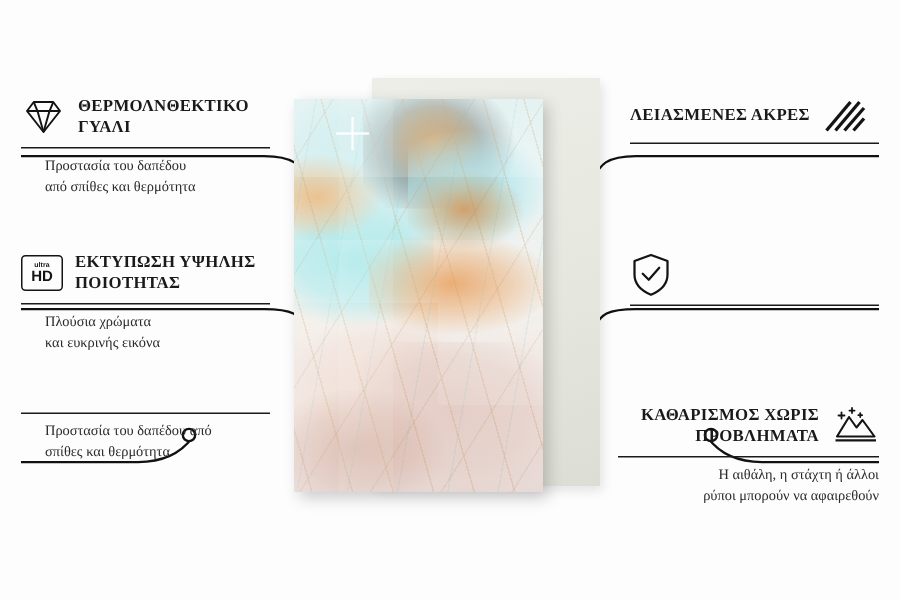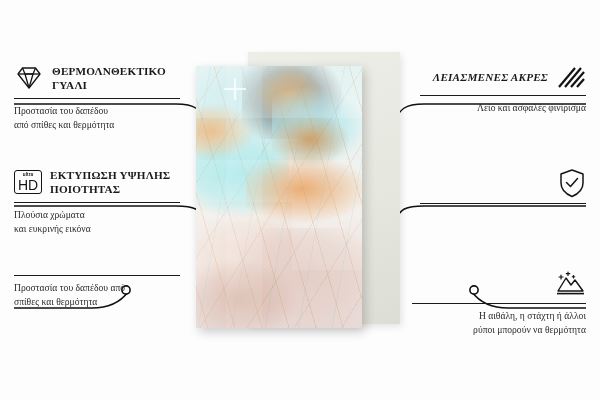--- a/index.html
+++ b/index.html
@@ -74,41 +74,41 @@
       linear-gradient(to right,rgba(255,255,255,0) 44%,#ffffff 49%,#fff 51%,rgba(255,255,255,0) 56%);
     filter:blur(.4px);
   }
 
   
   #connectors{position:absolute;inset:0;width:600px;height:400px;}
 
   
   .feat{position:absolute;}
   .feat-head{display:flex;align-items:center;gap:8px;}
-  .feat.right .feat-head{justify-content:flex-end;font-style:italic;}
+  .feat.right .feat-head{justify-content:flex-start;}
   .feat-title{
     font-size:11.2px;font-weight:700;letter-spacing:.2px;color:#1a1a1a;
     line-height:1.28;text-transform:uppercase;
   }
   .feat.left .feat-title{text-align:left;}
   .feat.right .feat-title{text-align:right;}
   .rule{height:1.4px;background:#1a1a1a;margin-top:5px;}
   .feat-body{
-    font-size:9.6px;color:#2a2a2a;line-height:1.42;margin-top:5px;white-space:pre-line;
+    font-size:9.6px;color:#2a2a2a;line-height:1.42;margin-top:5px;white-space:pre-line;margin-left:16px;
   }
   .feat.right .feat-body{text-align:right;}
 
   .icon{flex:0 0 auto;display:block;}
   .hd-badge{
     width:26px;height:22px;border:1.6px solid #141414;border-radius:3px;
     display:flex;flex-direction:column;align-items:center;justify-content:center;
     font-family:"Liberation Sans",sans-serif;color:#141414;line-height:1;
   }
   .hd-badge .u{font-size:4.6px;font-weight:700;letter-spacing:.1px;}
-  .hd-badge .h{font-size:14px;font-weight:400;margin-top:.5px;}
+  .hd-badge .h{font-size:10px;font-weight:700;margin-top:.5px;}
 </style>
 </head>
 <body>
 
 <div id="stage">
 
   <svg id="connectors" viewBox="0 0 600 400">
     <g fill="none" stroke="#111111" stroke-width="1.5">
       <path d="M14,104 L176,104 C196,104 200,110 205,120"></path>
       <path d="M14,206 L176,206 C196,206 199,210 204,218"></path>
@@ -201,46 +201,47 @@
       <svg class="icon" width="30" height="26" viewBox="0 0 30 26">
         <g stroke="#141414" stroke-width="2.2" stroke-linecap="butt">
           <path d="M3,23 L19,4"></path>
             <path d="M9,23 L25,4"></path>
             <path d="M15,23 L28,8"></path>
             <path d="M21,23 L28,15"></path>
         </g>
       </svg>
     </div>
     <div class="rule"></div>
-    <div class="feat-body">Λείο και ασφαλές φινίρισμα</div>
   </div>
 
   <div class="feat right" style="left:420px;top:168px;width:166px;">
     <div class="feat-head">
       <svg class="icon" width="28" height="30" viewBox="0 0 28 30">
         <path d="M14,2 L25,6 L25,15 C25,21.5 20,26 14,28.5 C8,26 3,21.5 3,15 L3,6 Z" fill="none" stroke="#141414" stroke-width="1.5" stroke-linejoin="round"></path>
         <path d="M8.5,14.5 L12.5,18.5 L19.5,10.5" fill="none" stroke="#141414" stroke-width="1.5" stroke-linecap="round" stroke-linejoin="round"></path>
       </svg>
     </div>
     <div class="rule"></div>
   </div>
 
   <div class="feat right" style="left:412px;top:270px;width:174px;">
     <div class="feat-head">
+      <div class="feat-title">ΚΑΘΑΡΙΣΜΟΣ ΧΩΡΙΣ
+ΠΡΟΒΛΗΜΑΤΑ</div>
       <svg class="icon" width="32" height="28" viewBox="0 0 32 28">
         <path d="M4,21 L12,8 L17,15 L21,10 L29,21 Z" fill="none" stroke="#141414" stroke-width="1.4" stroke-linejoin="round"></path>
         <path d="M3,23.6 H30" stroke="#141414" stroke-width="1.6"></path>
         <g stroke="#141414" stroke-width="1.2" stroke-linecap="round">
           <path d="M7,5 L7,9"></path>
             <path d="M5,7 L9,7"></path>
           <path d="M14,2 L14,5.4"></path>
             <path d="M12.3,3.7 L15.7,3.7"></path>
           <path d="M19.5,5.5 L19.5,8"></path>
             <path d="M18.25,6.75 L20.75,6.75"></path>
         </g>
       </svg>
     </div>
     <div class="rule"></div>
     <div class="feat-body">Η αιθάλη, η στάχτη ή άλλοι
-ρύποι μπορούν να θερμότητα</div>
+ρύποι μπορούν να αφαιρεθούν</div>
   </div>
 
 </div>
 
 </body></html>

